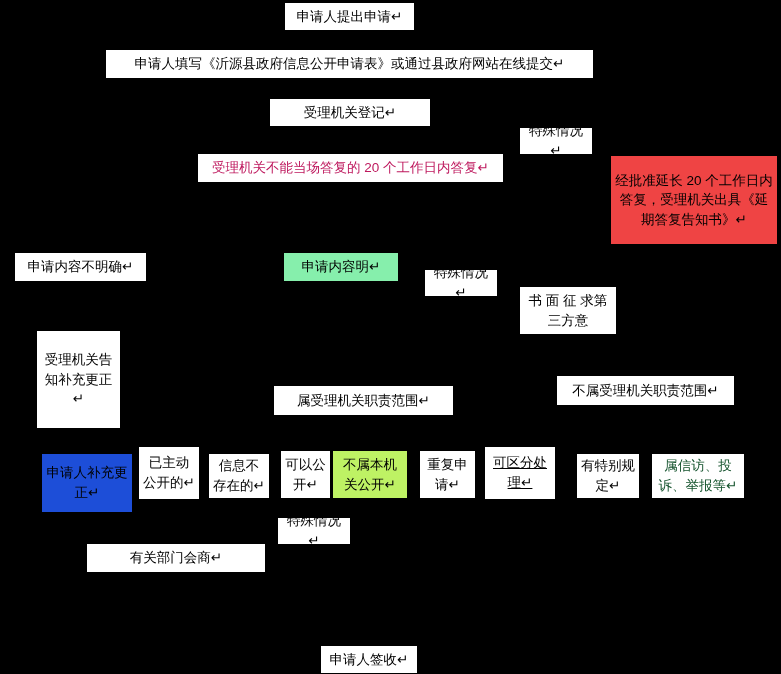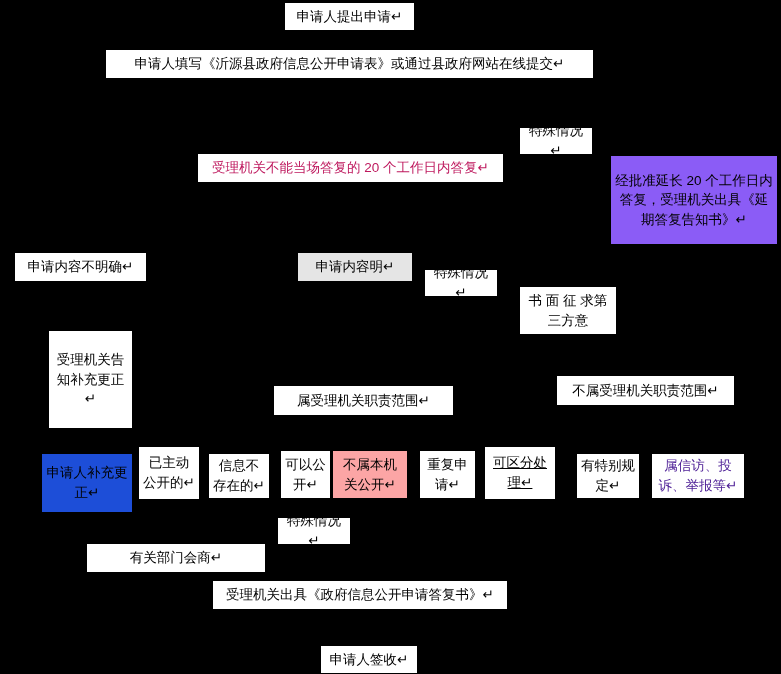--- a/index.html
+++ b/index.html
@@ -31,36 +31,36 @@
     white-space: pre-wrap;
     word-break: break-all;
   }
 </style>
 </head>
 <body>
 
 <div id="canvas">
     <div class="node" style="left: 284px; top: 2px; width: 131px; height: 29px; background: rgb(255, 255, 255); color: rgb(0, 0, 0);">申请人提出申请↵</div>
     <div class="node" style="left: 105px; top: 49px; width: 489px; height: 30px; background: rgb(255, 255, 255); color: rgb(0, 0, 0);">申请人填写《沂源县政府信息公开申请表》或通过县政府网站在线提交↵</div>
+    <div class="node" style="left: 269px; top: 98px; width: 162px; height: 29px; background: rgb(255, 255, 255); color: rgb(0, 0, 0);">受理机关登记↵</div>
     <div class="node" style="left: 519px; top: 127px; width: 74px; height: 28px; background: rgb(255, 255, 255); color: rgb(0, 0, 0);">特殊情况↵</div>
     <div class="node" style="left: 197px; top: 153px; width: 307px; height: 30px; background: rgb(255, 255, 255); color: #be185d;">受理机关不能当场答复的 20 个工作日内答复↵</div>
-    <div class="node" style="left: 610px; top: 155px; width: 168px; height: 90px; background: #8b5cf6; color: rgb(0, 0, 0);">经批准延长 20 个工作日内答复，受理机关出具《延期答复告知书》↵</div>
+    <div class="node" style="left: 610px; top: 155px; width: 168px; height: 90px; background: #ef4444; color: rgb(0, 0, 0);">经批准延长 20 个工作日内答复，受理机关出具《延期答复告知书》↵</div>
     <div class="node" style="left: 14px; top: 252px; width: 133px; height: 30px; background: rgb(255, 255, 255); color: rgb(0, 0, 0);">申请内容不明确↵</div>
-    <div class="node" style="left: 297px; top: 252px; width: 116px; height: 30px; background: #e5e5e5; color: rgb(0, 0, 0);">申请内容明↵</div>
+    <div class="node" style="left: 283px; top: 252px; width: 116px; height: 30px; background: #86efac; color: rgb(0, 0, 0);">申请内容明↵</div>
     <div class="node" style="left: 424px; top: 269px; width: 74px; height: 28px; background: rgb(255, 255, 255); color: rgb(0, 0, 0);">特殊情况↵</div>
     <div class="node" style="left: 519px; top: 286px; width: 98px; height: 49px; background: rgb(255, 255, 255); color: rgb(0, 0, 0);">书 面 征 求第三方意</div>
-    <div class="node" style="left: 48px; top: 330px; width: 85px; height: 99px; background: rgb(255, 255, 255); color: rgb(0, 0, 0);">受理机关告知补充更正↵</div>
+    <div class="node" style="left: 36px; top: 330px; width: 85px; height: 99px; background: rgb(255, 255, 255); color: rgb(0, 0, 0);">受理机关告知补充更正↵</div>
     <div class="node" style="left: 273px; top: 385px; width: 181px; height: 31px; background: rgb(255, 255, 255); color: rgb(0, 0, 0);">属受理机关职责范围↵</div>
     <div class="node" style="left: 556px; top: 375px; width: 179px; height: 31px; background: rgb(255, 255, 255); color: rgb(0, 0, 0);">不属受理机关职责范围↵</div>
     <div class="node" style="left: 41px; top: 453px; width: 92px; height: 60px; background: #1d4ed8; color: rgb(0, 0, 0);">申请人补充更正↵</div>
     <div class="node" style="left: 138px; top: 446px; width: 62px; height: 54px; background: rgb(255, 255, 255); color: rgb(0, 0, 0);">已主动公开的↵</div>
     <div class="node" style="left: 208px; top: 453px; width: 62px; height: 46px; background: rgb(255, 255, 255); color: rgb(0, 0, 0);">信息不存在的↵</div>
     <div class="node" style="left: 280px; top: 450px; width: 51px; height: 49px; background: rgb(255, 255, 255); color: rgb(0, 0, 0);">可以公开↵</div>
-    <div class="node" style="left: 332px; top: 450px; width: 76px; height: 49px; background: #fca5a5; color: rgb(0, 0, 0);">不属本机关公开↵</div>
+    <div class="node" style="left: 332px; top: 450px; width: 76px; height: 49px; background: #bef264; color: rgb(0, 0, 0);">不属本机关公开↵</div>
     <div class="node" style="left: 419px; top: 450px; width: 57px; height: 49px; background: rgb(255, 255, 255); color: rgb(0, 0, 0);">重复申请↵</div>
     <div class="node" style="left: 484px; top: 446px; width: 72px; height: 54px; background: rgb(255, 255, 255); color: rgb(0, 0, 0); text-decoration: underline;">可区分处理↵</div>
     <div class="node" style="left: 576px; top: 453px; width: 64px; height: 46px; background: rgb(255, 255, 255); color: rgb(0, 0, 0);">有特别规定↵</div>
-    <div class="node" style="left: 651px; top: 453px; width: 94px; height: 46px; background: rgb(255, 255, 255); color: #4c1d95;">属信访、投诉、举报等↵</div>
+    <div class="node" style="left: 651px; top: 453px; width: 94px; height: 46px; background: rgb(255, 255, 255); color: #14532d;">属信访、投诉、举报等↵</div>
     <div class="node" style="left: 277px; top: 517px; width: 74px; height: 28px; background: rgb(255, 255, 255); color: rgb(0, 0, 0);">特殊情况↵</div>
     <div class="node" style="left: 86px; top: 543px; width: 180px; height: 30px; background: rgb(255, 255, 255); color: rgb(0, 0, 0);">有关部门会商↵</div>
-    <div class="node" style="left: 212px; top: 580px; width: 296px; height: 30px; background: rgb(255, 255, 255); color: rgb(0, 0, 0);">受理机关出具《政府信息公开申请答复书》↵</div>
     <div class="node" style="left: 320px; top: 645px; width: 98px; height: 29px; background: rgb(255, 255, 255); color: rgb(0, 0, 0);">申请人签收↵</div>
   </div>
 
 </body></html>

